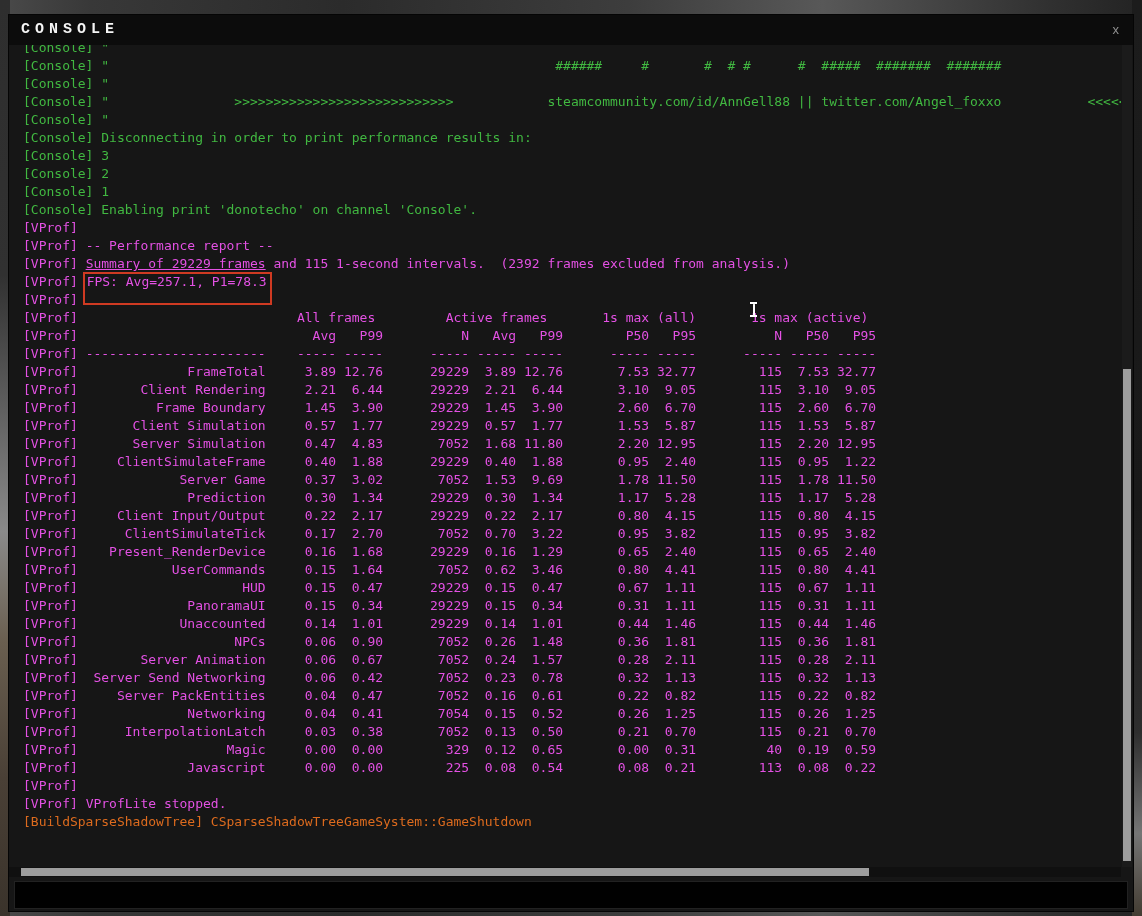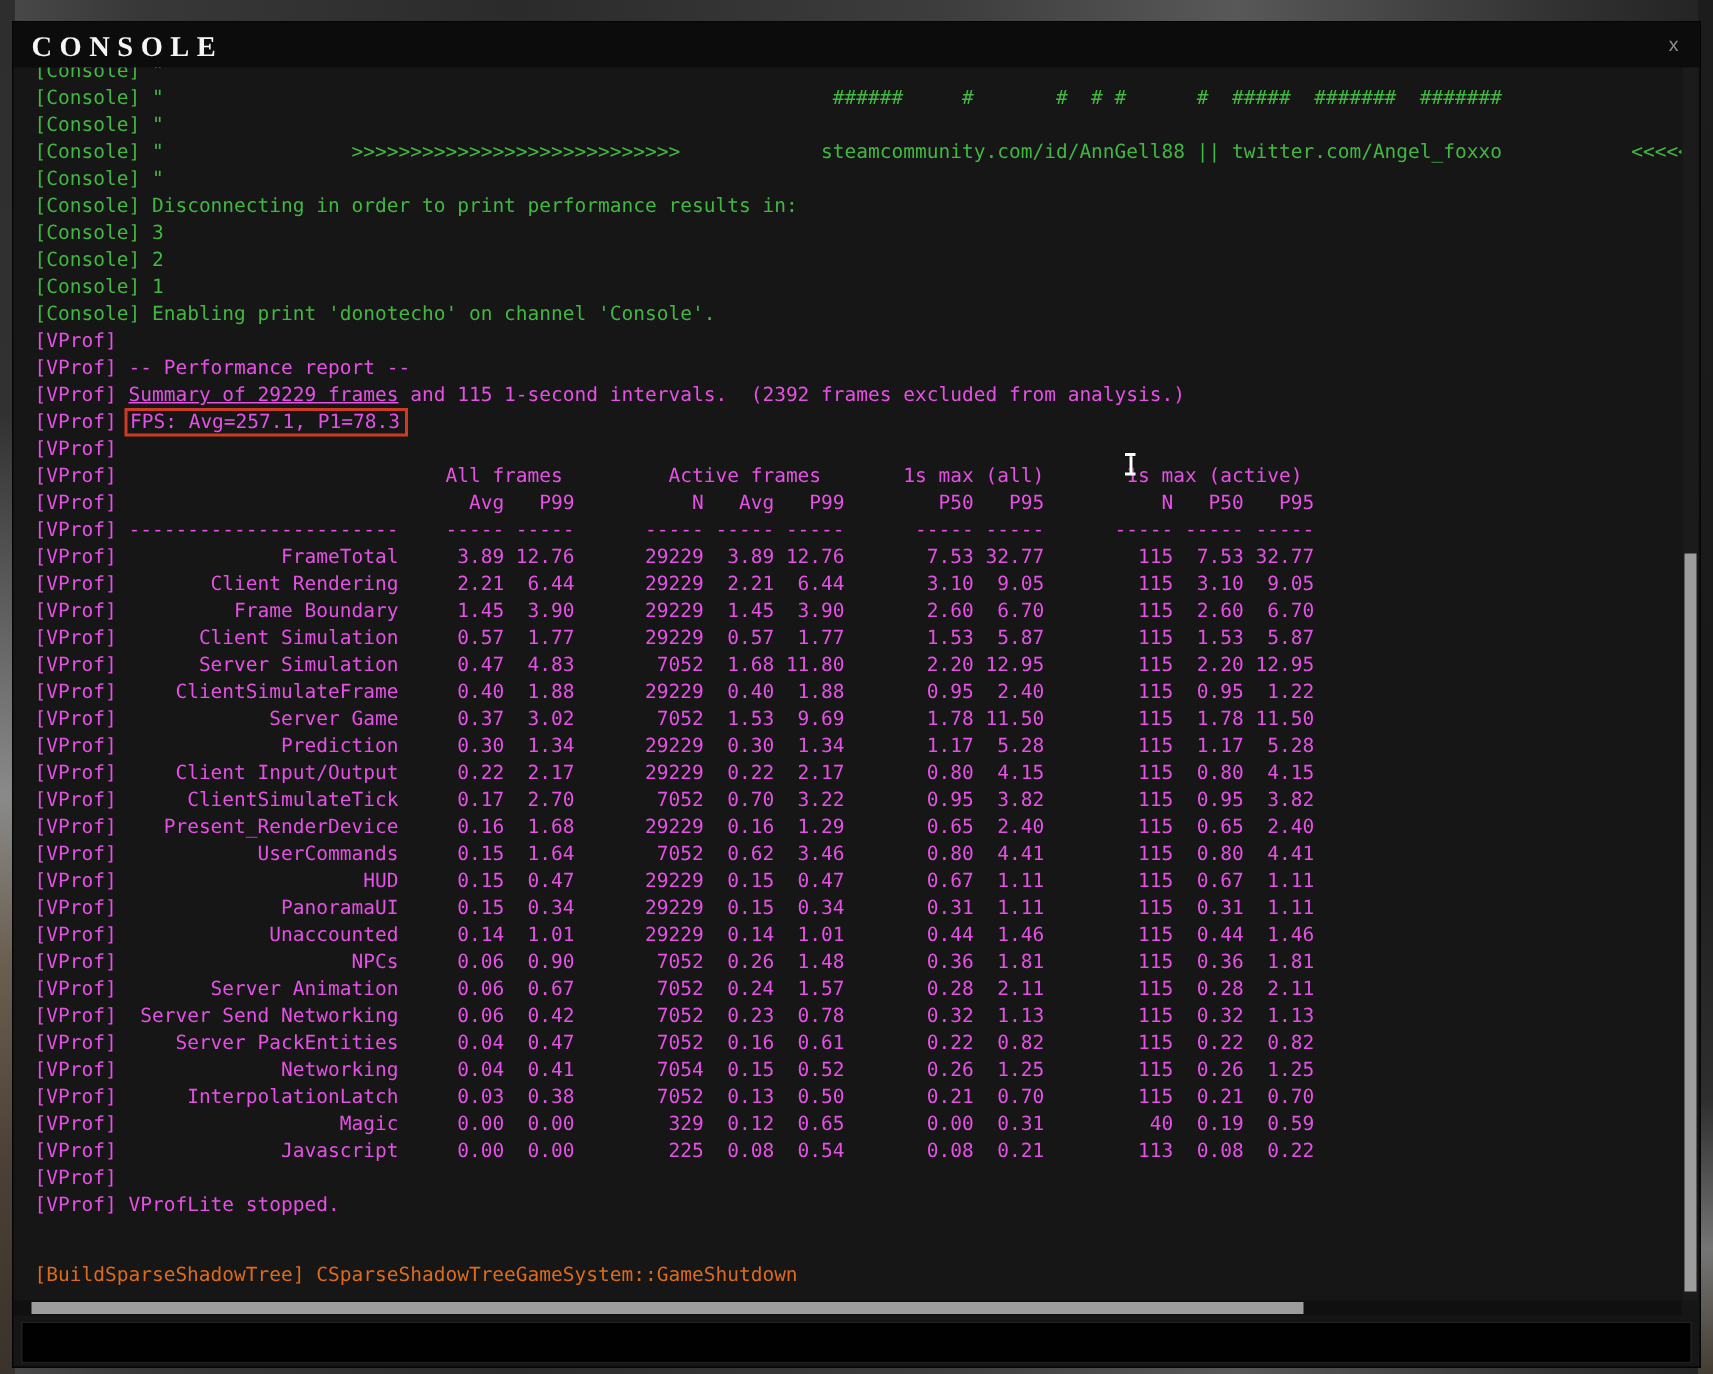--- a/index.html
+++ b/index.html
@@ -8,34 +8,34 @@
   .game-bg{position:absolute;inset:0;
     background:linear-gradient(90deg,#4a4a4a 0%,#383838 8%,#2b2b2b 30%,#3d3d3d 55%,#585858 72%,#303030 92%,#232323 100%);}
   .game-bg::before{content:"";position:absolute;left:0;top:0;width:10px;height:100%;
     background:linear-gradient(180deg,#2e2e2e 0%,#313131 30%,#8a8a8a 58%,#6a5f50 70%,#4a4036 85%,#3a332b 100%);}
   .game-bg::after{content:"";position:absolute;right:0;top:0;width:10px;height:100%;
     background:linear-gradient(180deg,#1c1c1c 0%,#191919 55%,#2e2e2e 80%,#757575 91%,#433c32 100%);}
 
   .console{position:absolute;left:8px;top:14px;width:1126px;height:898px;background:#161616;
     border:1px solid #050505;box-sizing:border-box;z-index:1;}
   .titlebar{position:absolute;left:0;top:0;right:0;height:30px;background:#0c0c0c;}
-  .title{position:absolute;left:12px;top:6px;font-family:Liberation Serif, serif;font-size:19px;
+  .title{position:absolute;left:12px;top:6px;font-family:Liberation Mono, monospace;font-size:15px;
     font-weight:bold;letter-spacing:5px;color:var(--title-text,#f5f5f5);}
   .close{position:absolute;right:14px;top:7px;color:#8f8f8f;font-size:13px;
     font-family:"Liberation Sans",sans-serif;cursor:pointer;}
 
   .logview{position:absolute;left:0;top:30px;right:12px;height:822px;overflow:hidden;}
   .loginner{margin-top:-6px;}
   .line{height:18px;line-height:18px;font-size:13px;white-space:pre;padding-left:14px;
     font-family:"DejaVu Sans Mono",monospace;}
   .c-Console{color:var(--console-green,#41b841);}
   .c-VProf{color:var(--vprof-magenta,#e451e4);}
-  .c-BuildSparseShadowTree{color:var(--system-orange,#dd6b1e);margin-top:29px;}
+  .c-BuildSparseShadowTree{color:var(--system-orange,#dd6b1e);}
   .c-WorldRenderer{color:var(--worldrenderer-white,#e8e8e8);}
-  .hl-box{border:2px solid var(--highlight-red,#cf3a22);padding:0 3px 0 2px;margin-left:-3px;}
+  .hl-box{border:2px solid var(--highlight-red,#cf3a22);padding:0 3px 14px 2px;margin-left:-3px;}
   .ul{text-decoration:underline;text-align:center;}
 
   .vscroll{position:absolute;top:30px;right:1px;width:10px;height:822px;background:#1b1b1b;}
   .vthumb{position:absolute;left:1px;width:8px;top:324px;height:492px;background:var(--scrollbar-thumb,#9d9d9d);}
   .hscroll{position:absolute;left:0;top:852px;right:12px;height:10px;background:#101010;}
   .hthumb{position:absolute;left:12px;top:1px;height:8px;width:848px;background:var(--scrollbar-thumb,#9d9d9d);}
 
   .inputrow{position:absolute;left:5px;right:5px;top:866px;height:28px;background:#010101;
     border:1px solid #222;box-sizing:border-box;}
   .cmdinput{position:absolute;inset:0;width:100%;height:100%;background:transparent;border:none;outline:none;

